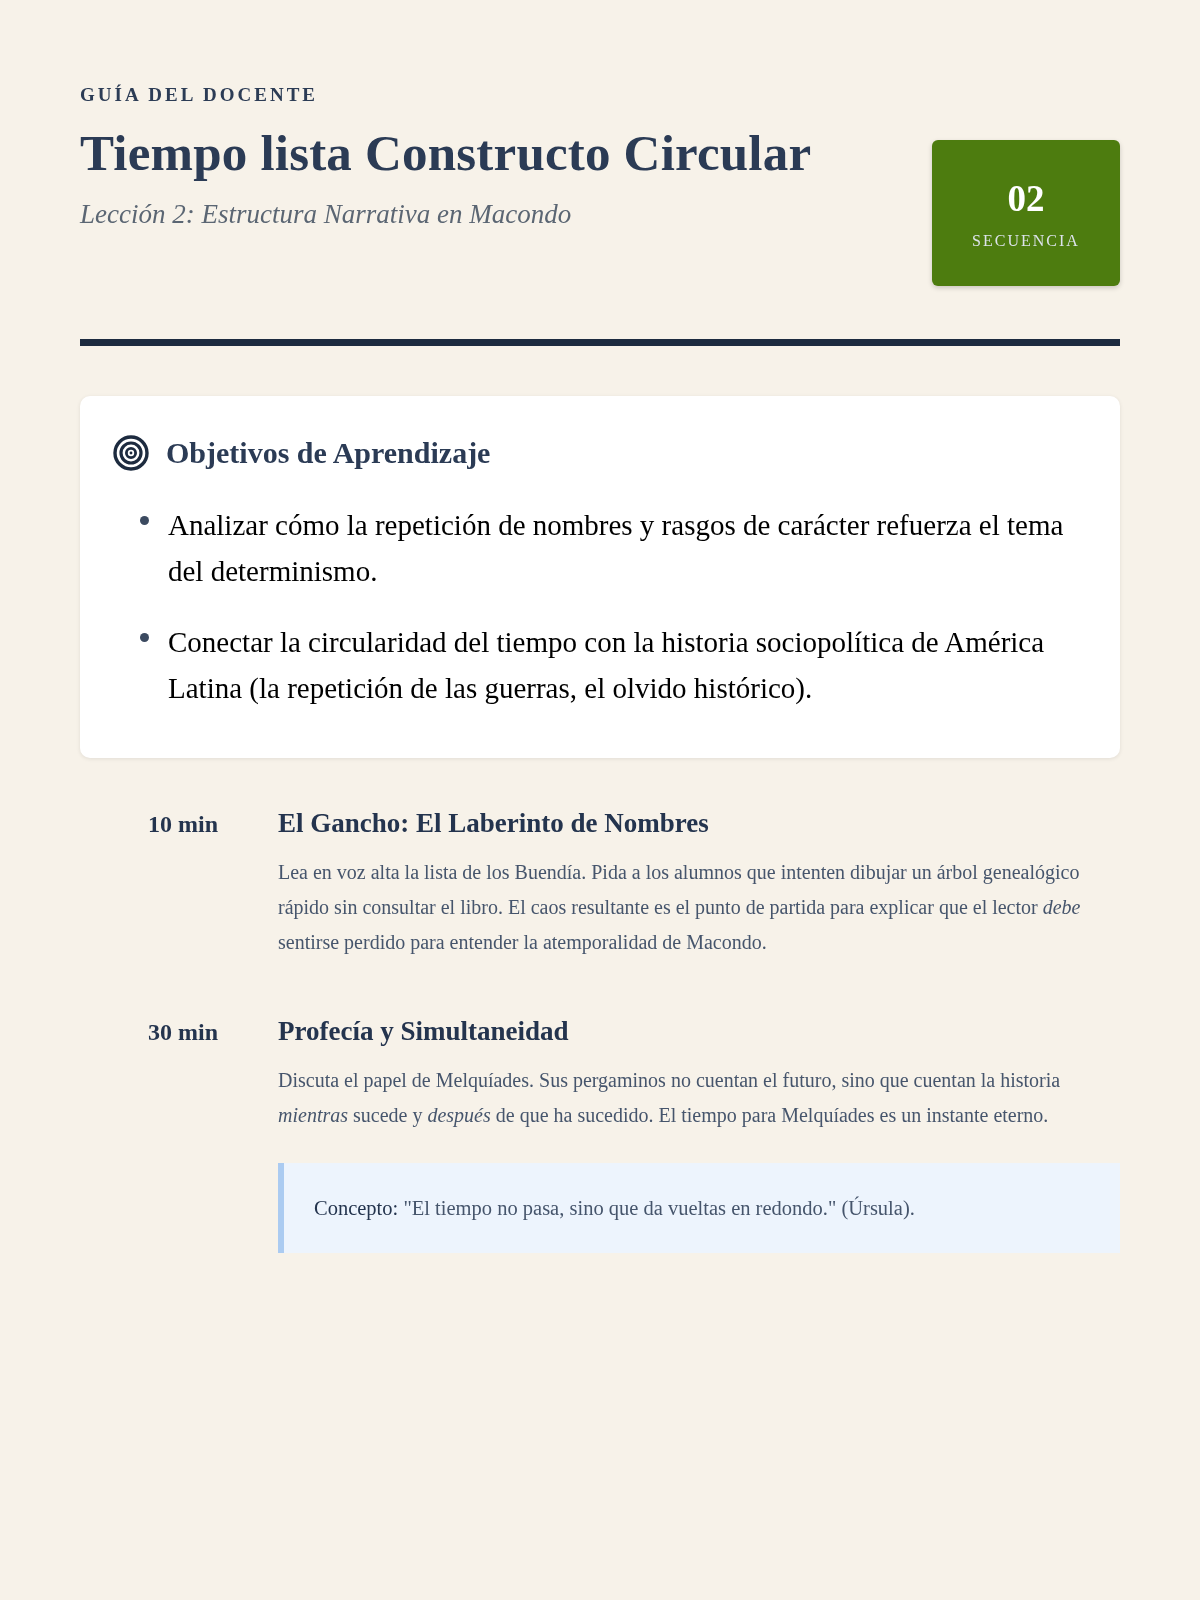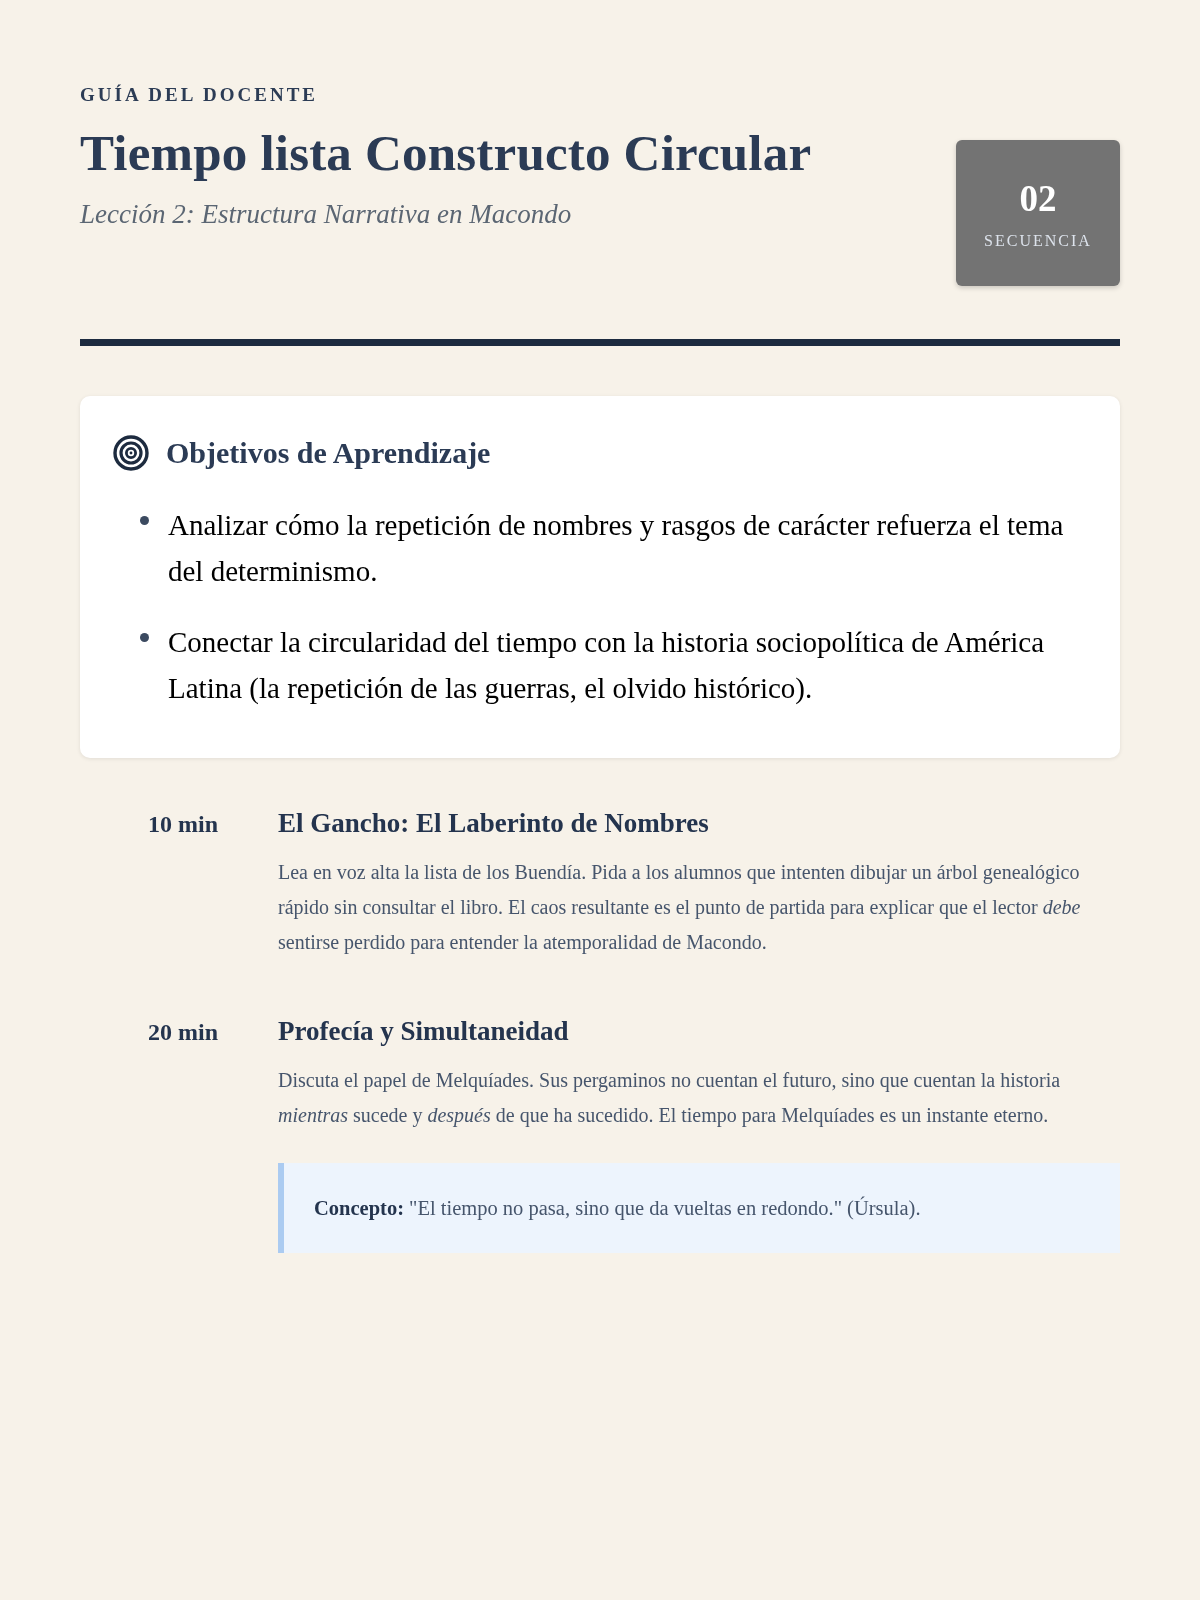--- a/index.html
+++ b/index.html
@@ -36,23 +36,23 @@
     letter-spacing: 0.2px;
   }
   .subtitle {
     margin-top: 16px;
     font-size: 27px;
     font-style: italic;
     color: #5b6673;
   }
   .seq-badge {
     margin-top: 34px;
-    width: 164px;
+    width: 188px;
     height: 146px;
-    background: #737373;
+    background: #4d7c0f;
     border-radius: 6px;
     box-shadow: 0 2px 5px rgba(0,0,0,0.18);
     display: flex;
     flex-direction: column;
     align-items: center;
     justify-content: center;
     flex: 0 0 auto;
   }
   .seq-number {
     color: #ffffff;
@@ -152,21 +152,21 @@
   }
   .callout {
     margin-top: 30px;
     background: #edf4fd;
     border-left: 6px solid #abcbf1;
     padding: 31px 30px 31px 30px;
     font-size: 20.5px;
     line-height: 1.4;
     color: #46556c;
   }
-  .callout-label { font-weight: bold; color: #24344e; }
+  .callout-label { font-weight: normal; color: #24344e; }
 </style>
 </head>
 <body>
 
 <div class="page">
 
   <header>
     <div class="eyebrow">GUÍA DEL DOCENTE</div>
     <div class="header-row">
       <div class="title-block">
@@ -208,21 +208,21 @@
       <div class="activity-time">10 min</div>
       <div class="activity-body">
         <h3 class="activity-title">El Gancho: El Laberinto de Nombres</h3>
         <p class="activity-text">
           <span>Lea en voz alta la lista de los Buendía. Pida a los alumnos que intenten dibujar un árbol genealógico rápido sin consultar el libro. El caos resultante es el punto de partida para explicar que el lector </span><em class="it">debe</em><span> sentirse perdido para entender la atemporalidad de Macondo.</span>
         </p>
       </div>
     </div>
 
     <div class="activity">
-      <div class="activity-time">20 min</div>
+      <div class="activity-time">30 min</div>
       <div class="activity-body">
         <h3 class="activity-title">Profecía y Simultaneidad</h3>
         <p class="activity-text">
           <span>Discuta el papel de Melquíades. Sus pergaminos no cuentan el futuro, sino que cuentan la historia </span><em class="it">mientras</em><span> sucede y </span><em class="it">después</em><span> de que ha sucedido. El tiempo para Melquíades es un instante eterno.</span>
         </p>
         <div class="callout">
           <span class="callout-label">Concepto:</span><span> "El tiempo no pasa, sino que da vueltas en redondo." (Úrsula).</span>
         </div>
       </div>
     </div>

